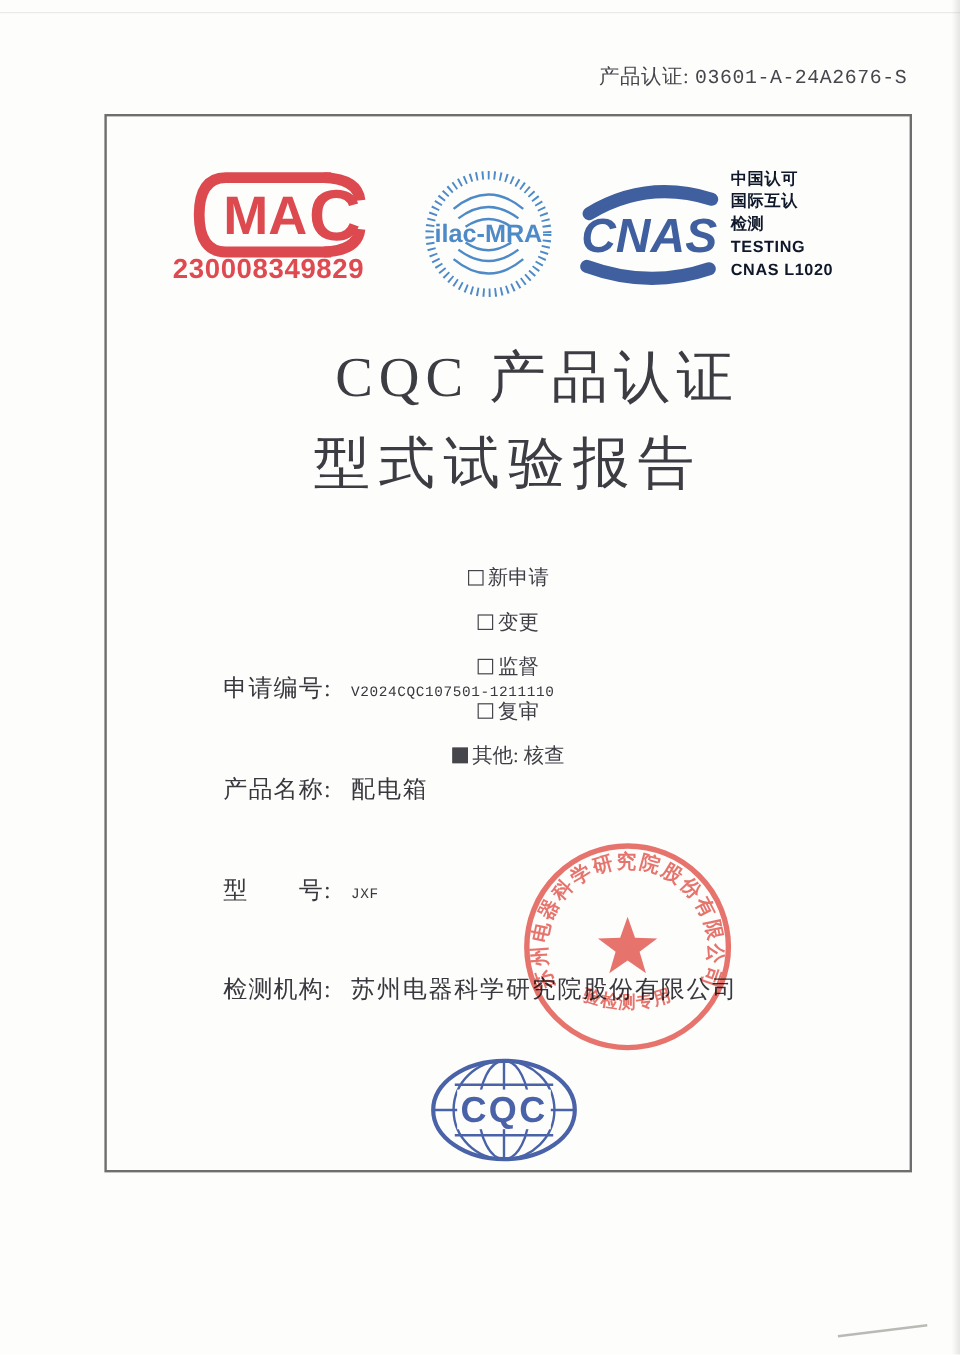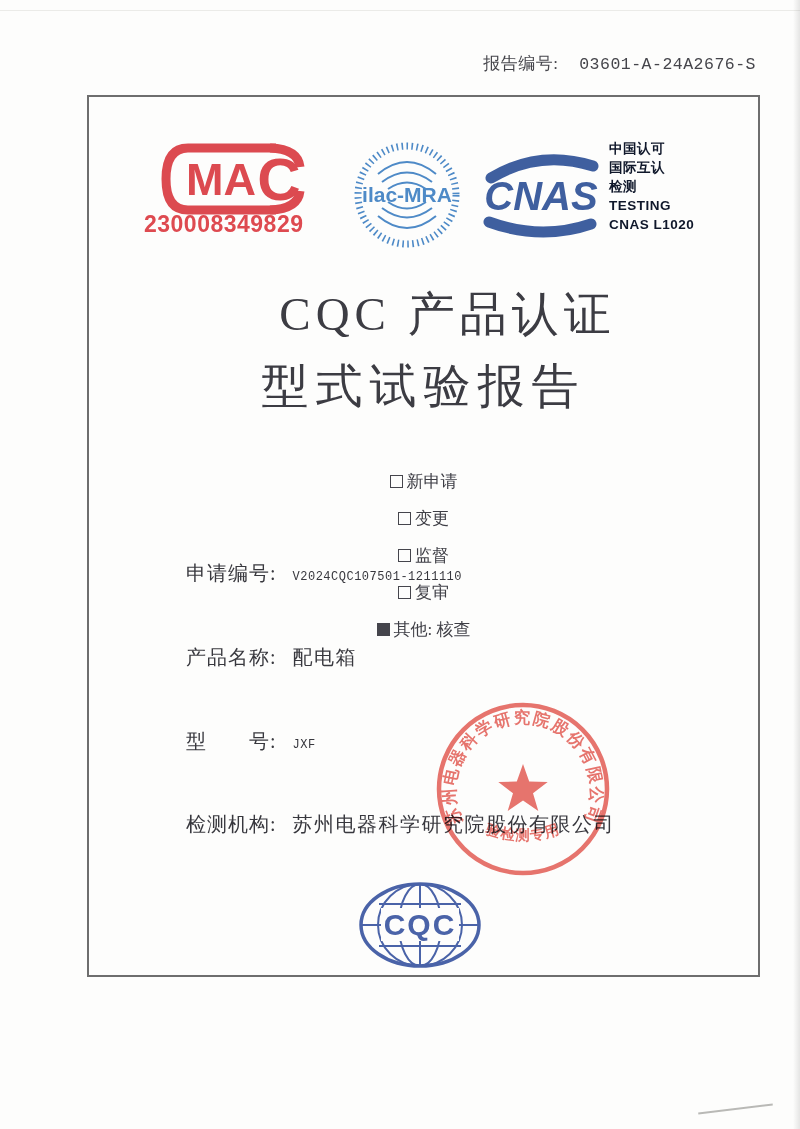--- a/index.html
+++ b/index.html
@@ -9,21 +9,21 @@
     position:relative; width:800px; height:1129px; margin:0 auto;
     background:#fdfdfc; overflow:hidden;
   }
   .scan-top-line { position:absolute; top:10px; left:0; width:100%; height:1px; background:#ebebe8; }
   .scan-right-shade { position:absolute; top:0; right:0; width:7px; height:100%;
     background:linear-gradient(to right, rgba(120,120,120,0), rgba(120,120,120,0.18)); }
   .scan-corner-line { position:absolute; left:698px; top:1108px; width:75px; height:2px;
     background:#b9b9b6; transform:rotate(-7deg); }
 
   .report-no { position:absolute; top:52px; right:44px; font-size:17px; color:#45454b; letter-spacing:0.5px; }
-  .report-no .code { font-family:"Liberation Mono","DejaVu Sans Mono",monospace; font-size:16.5px;margin-left:16px; }
+  .report-no .code { font-family:"Liberation Mono","DejaVu Sans Mono",monospace; font-size:16.5px; }
 
   .frame { position:absolute; left:87px; top:95px; width:673px; height:882px; border:2px solid #6e6e6e; }
 
   
   .cma { position:absolute; left:158px; top:140px; width:152px; }
   .cma-number { position:absolute; left:144px; top:211px; width:156px; text-align:center;
     font-family:"Liberation Sans","DejaVu Sans",sans-serif;
     font-weight:bold; font-size:23px; color:#de4a50; letter-spacing:0.5px; }
   .ilac { position:absolute; left:351px; top:141px; }
   .cnas { position:absolute; left:477px; top:147px; }
@@ -56,21 +56,21 @@
 </head>
 <body>
 
 <div class="page">
 
   <div class="scan-top-line"></div>
   <div class="scan-right-shade"></div>
   <div class="scan-corner-line"></div>
 
   <div class="report-no">
-    <span>报告编号:</span>
+    <span>产品认证:</span>
     <span class="code">03601-A-24A2676-S</span>
   </div>
 
   <div class="frame"></div>
 
   <svg class="cma" width="152" height="76" viewBox="0 0 152 76">
     <path d="M 118 8 H 30 Q 8 8 8 39 Q 8 70 30 70 H 118" fill="none" stroke="#dc4a50" stroke-width="9"></path>
     <path d="M 112 8 Q 140 9 142 27" fill="none" stroke="#dc4a50" stroke-width="9"></path>
     <path d="M 112 70 Q 140 69 142 51" fill="none" stroke="#dc4a50" stroke-width="9"></path>
     <text x="63" y="55" text-anchor="middle" font-family="Liberation Sans, DejaVu Sans, sans-serif" font-weight="bold" font-size="45" fill="#dc4a50">MA</text>

